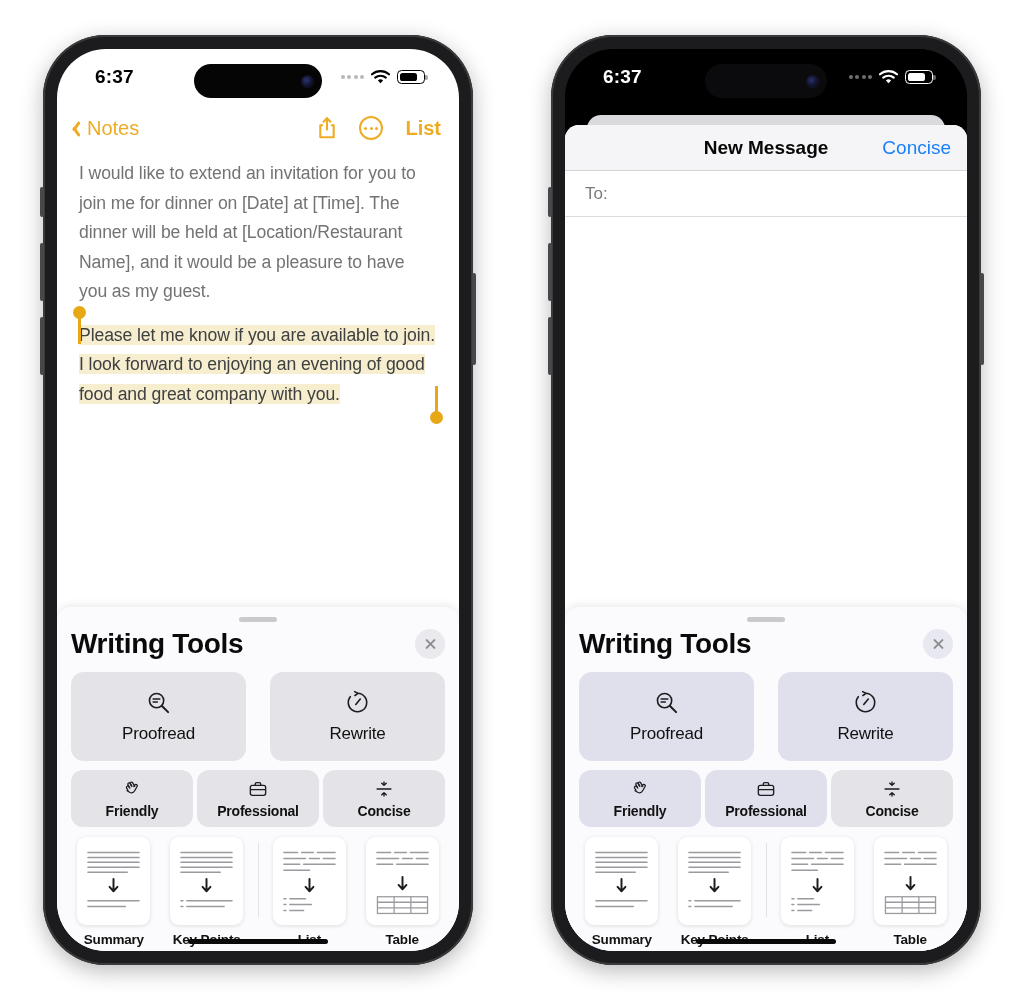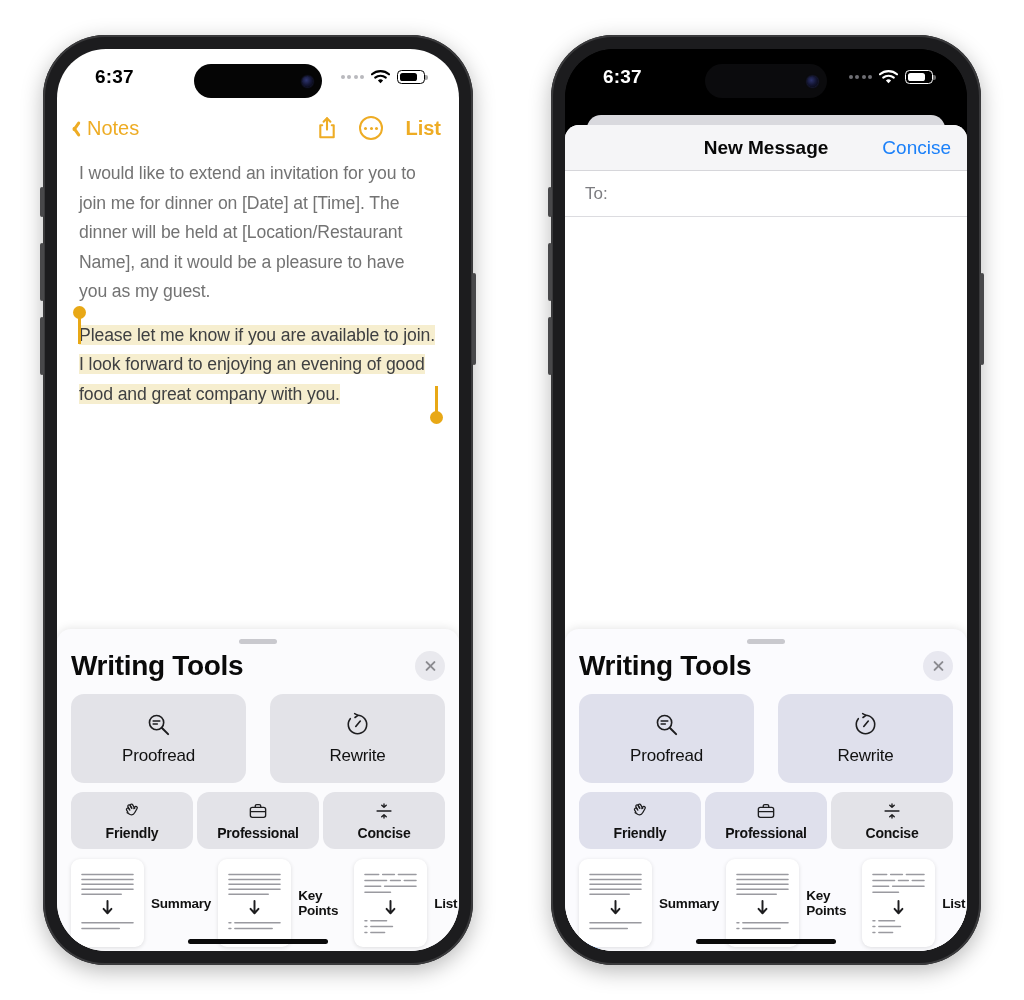--- a/index.html
+++ b/index.html
@@ -205,21 +205,21 @@
   .row-tone { display: flex; gap: 4px; margin-bottom: 10px; }
   .tile-tone {
     flex: 1; height: 57px; border-radius: 12px; background: #e3e3e8;
     display: flex; flex-direction: column; align-items: center; justify-content: center; gap: 4px;
   }
   .phone.right .tile-tone { background: #dfe0ec; }
   .phone.right .tile-tone:nth-child(3) { background: #e3e3e8; }
   .tile-tone .lbl { font-size: 14px; font-weight: 700; color: #111; letter-spacing: -.2px; }
 
   .row-doc { display: flex; gap: 7px; align-items: flex-start; padding-bottom: 4px; }
-  .doc-item { flex: 1; display: flex; flex-direction: row; align-items: center; gap: 7px; }
+  .doc-item { flex: 1; display: flex; flex-direction: column; align-items: center; gap: 7px; }
   .doc-card {
     width: 73px; height: 88px; background: #fff; border-radius: 9px;
     box-shadow: 0 1px 4px rgba(0,0,0,.12);
     display: flex; flex-direction: column; align-items: center;
     padding: 10px 8px 8px 8px;
   }
   .doc-item .lbl { font-size: 13.5px; font-weight: 700; color: #111; letter-spacing: -.2px; }
   .doc-sep { width: 1px; align-self: stretch; background: #e2e2e6; margin: 6px 1px 30px 1px; }
   .homebar {
     position: absolute; left: 50%; transform: translateX(-50%);

